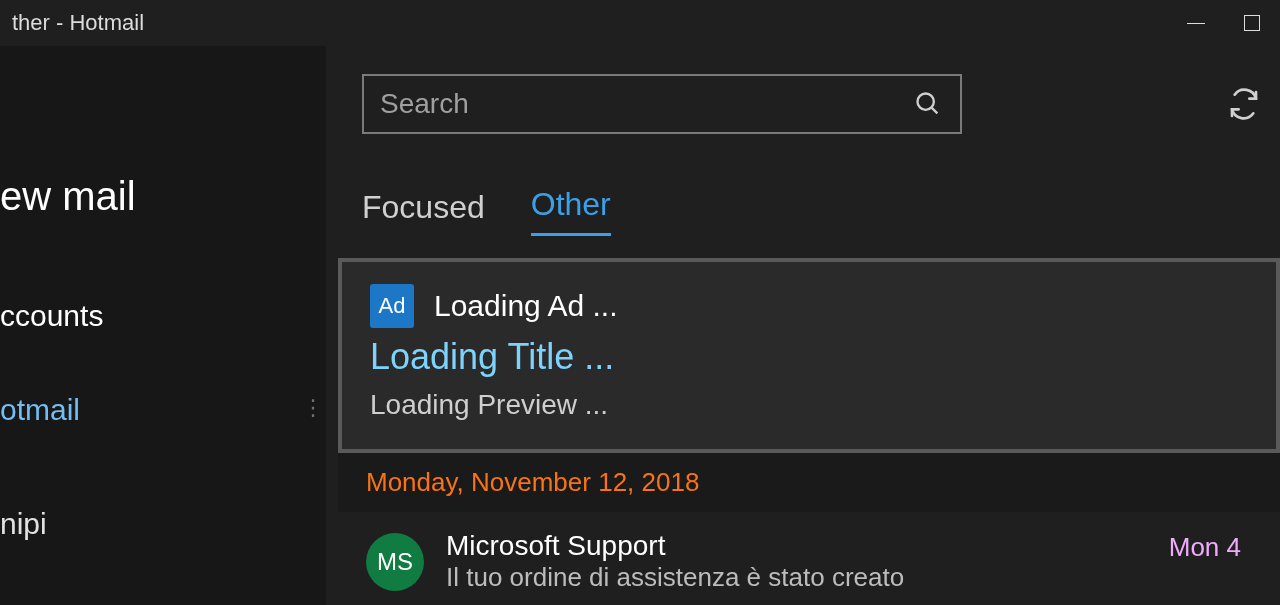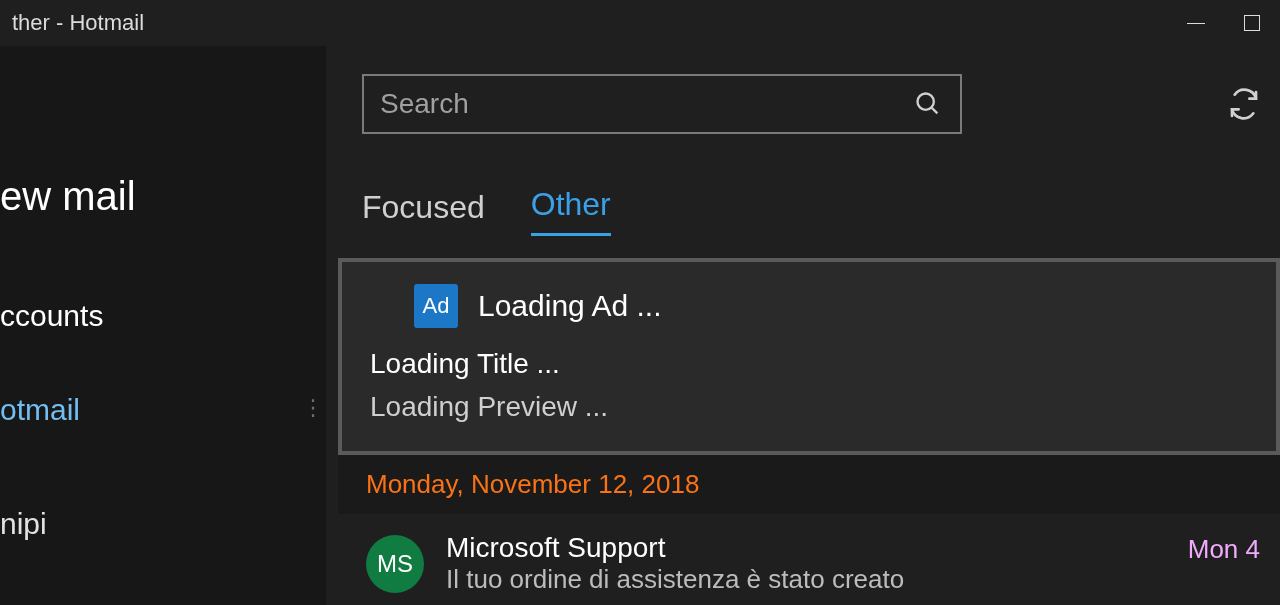--- a/index.html
+++ b/index.html
@@ -185,60 +185,59 @@
   .ad-card {
     border: 4px solid #5a5a5a;
     background: #2a2a2a;
     margin: 0 0 0 0;
     padding: 22px 28px 28px 28px;
   }
   .ad-head {
     display: flex;
     align-items: center;
     gap: 20px;
-    margin-left: 44px;
   }
   .ad-badge {
     width: 44px;
     height: 44px;
     background: #1c78c6;
     color: #fff;
     font-size: 22px;
     display: flex;
     align-items: center;
     justify-content: center;
     border-radius: 3px;
   }
   .ad-loading {
     font-size: 30px;
     color: #ffffff;
     font-weight: 500;
   }
   .ad-title {
-    font-size: 28px;
-    color: #ffffff;
-    margin-top: 20px;
+    font-size: 36px;
+    color: #7dd3fc;
+    margin-top: 8px;
   }
   .ad-preview {
     font-size: 28px;
     color: #cfcfcf;
     margin-top: 11px;
   }
 
   .date-header {
     background: #1a1a1a;
     padding: 14px 28px;
     font-size: 26px;
     color: #f97316;
   }
 
   .msg-item {
     display: flex;
     align-items: center;
-    padding: 18px 20px 0 28px;
+    padding: 18px 39px 0 28px;
     gap: 22px;
   }
   .avatar {
     width: 58px;
     height: 58px;
     border-radius: 50%;
     background: #107c41;
     color: #fff;
     font-size: 24px;
     display: flex;

